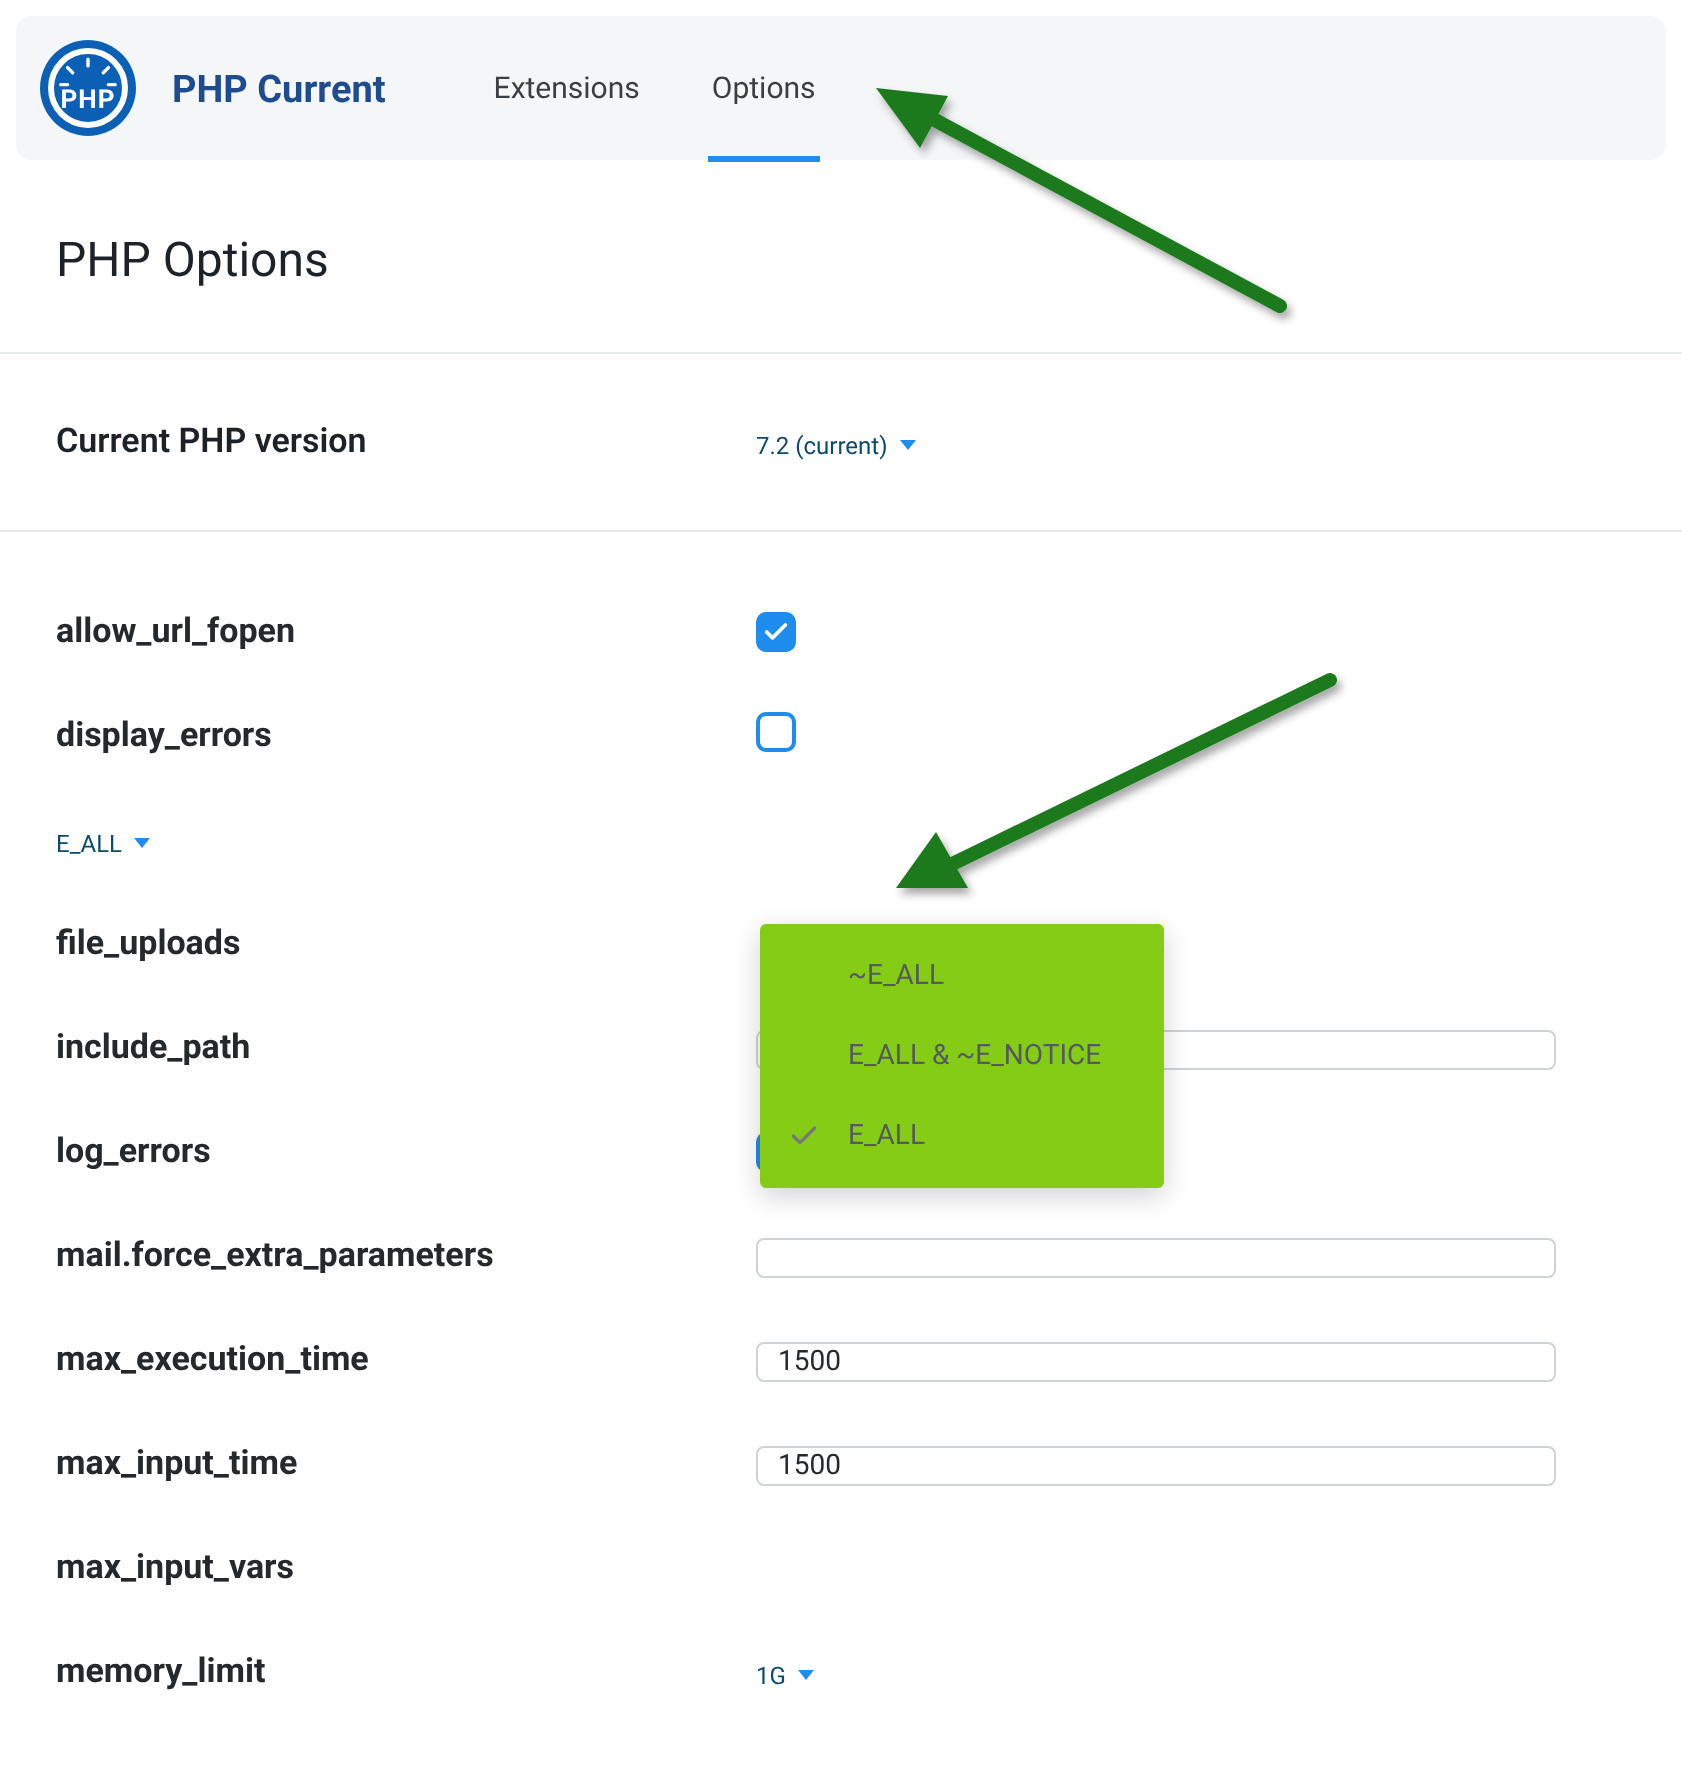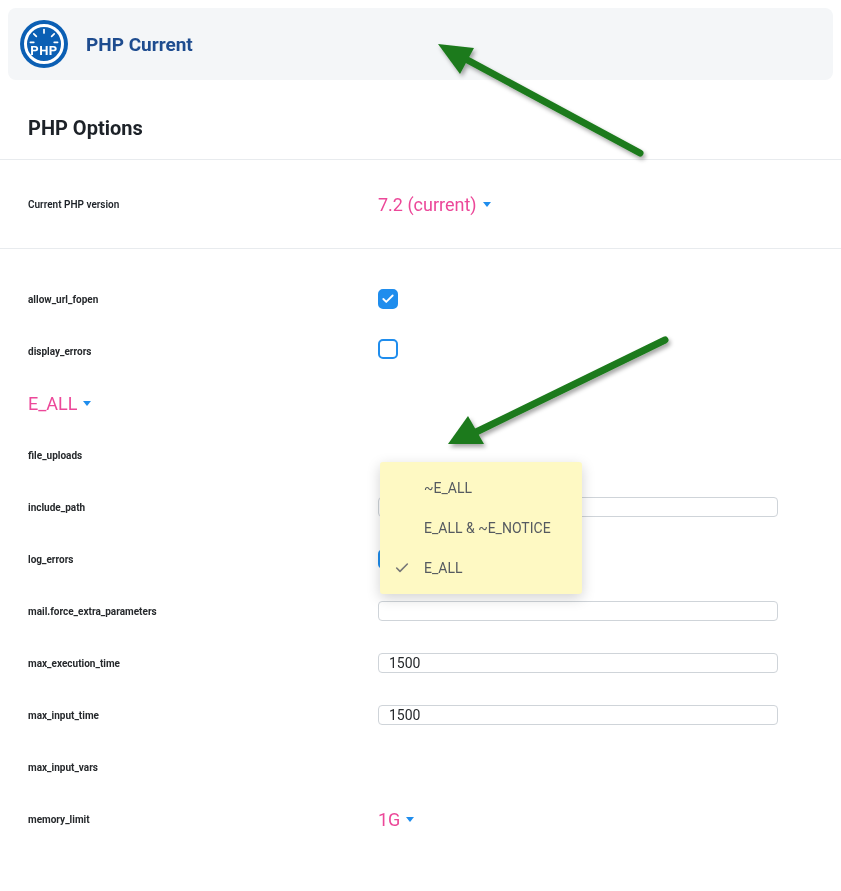--- a/index.html
+++ b/index.html
@@ -54,37 +54,37 @@
   }
   .tab.active::after {
     content:"";
     position:absolute;
     left:-2px; right:-2px; bottom:-1px;
     height:3px;
     background:#1f8ded;
   }
 
   .page-title {
-    font-size: 20px; font-weight: 700; color:#1d2228;
-    margin: 36px 0 19px 28px;
+    font-size: 24px; font-weight: 400; color:#1d2228;
+    margin: 36px 0 32px 28px;
   }
   hr.sep { border:none; border-top:1px solid #e8ebee; }
 
   .row {
     display:flex; align-items:center;
     padding: 0 28px;
     min-height: 52px;
   }
   .row.version { height: 88px; }
-  .label-col { width: 350px; font-size: 10px; color:#1d2228; font-weight:600; }
+  .label-col { width: 350px; font-size: 17px; color:#1d2228; font-weight:600; }
   .label-col.normal { font-weight: 700; color:#26292c; }
   .val-col { flex:1; }
 
   .link-select {
-    color:#ec4899; font-size:18px; cursor:pointer;
+    color:#0c4a6e; font-size:12px; cursor:pointer;
     display:inline-flex; align-items:center; gap:6px;
   }
   .caret-down {
     width:0;height:0;border-left:4px solid transparent;border-right:4px solid transparent;border-top:5px solid #1f8ded;
   }
 
   .chk {
     width:20px;height:20px;border:2px solid #1f8ded;border-radius:5px;
     display:inline-flex;align-items:center;justify-content:center;
     cursor:pointer;
@@ -96,21 +96,21 @@
     width: 400px; height:20px;
     border:1px solid #cfd4d9; border-radius:4px;
     padding: 0 10px; font-size:14px; color:#26292c;
   }
 
   .dropdown {
     position:absolute;
     left:380px;
     top:462px;
     width:202px;
-    background:#fef9c3;
+    background:#84cc16;
     box-shadow:0 4px 14px rgba(0,0,0,.18);
     border-radius:3px;
     padding:6px 0;
     z-index:10;
   }
   .dd-item {
     padding:12px 16px 12px 44px;
     font-size:14px; color:#555a60;
     position:relative;
     cursor:pointer;
@@ -135,20 +135,24 @@
           <line x1="8" y1="8" x2="11" y2="11"></line>
           <line x1="32" y1="8" x2="29" y2="11"></line>
           <line x1="4" y1="18" x2="8" y2="18"></line>
           <line x1="36" y1="18" x2="32" y2="18"></line>
         </g>
       </svg>
       <span class="logo-text">PHP</span>
     </div>
   </div>
   <div class="app-title">PHP Current</div>
+  <div class="tabs">
+    <div class="tab">Extensions</div>
+    <div class="tab active">Options</div>
+  </div>
 </div>
 
 <svg class="arrow1" viewBox="0 0 230 130">
   <defs>
     <filter id="sh1" x="-20%" y="-20%" width="160%" height="160%">
       <feDropShadow dx="2" dy="3" stdDeviation="2" flood-color="#000" flood-opacity=".35"></feDropShadow>
     </filter>
   </defs>
   <g filter="url(#sh1)">
     <line x1="210" y1="115" x2="30" y2="18" stroke="#1b7a1b" stroke-width="7" stroke-linecap="round"></line>

